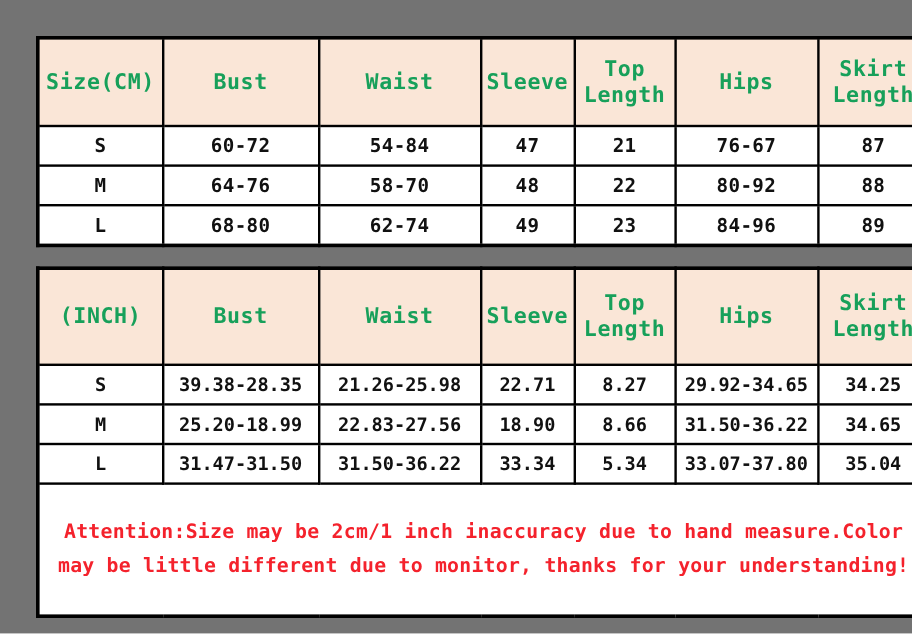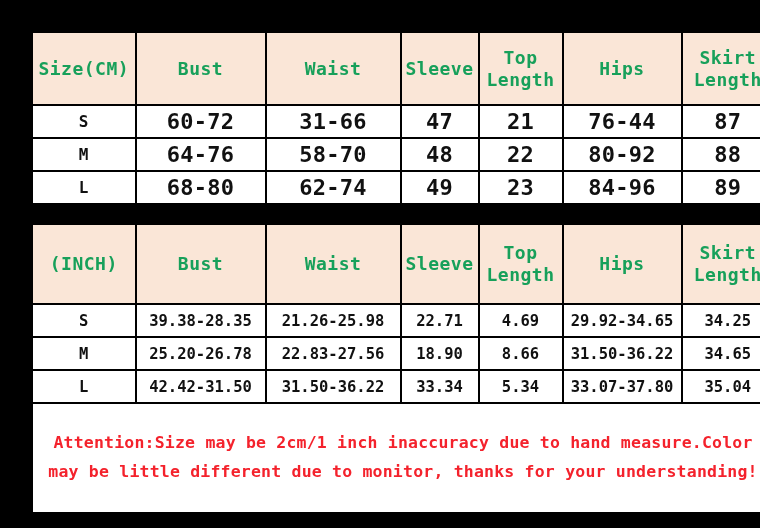--- a/index.html
+++ b/index.html
@@ -10,21 +10,21 @@
   body {
     width: 760px;
     height: 528px;
     font-family: "DejaVu Sans Mono", "Liberation Mono", monospace;
     overflow: hidden;
   }
   .page {
     position: relative;
     width: 760px;
     height: 528px;
-    background: #000000;
+    background: #737373;
     box-sizing: border-box;
   }
   .tablewrap {
     position: absolute;
     left: 30px;
     width: 716px;
   }
   #cm-table-wrap { top: 30px; }
   #inch-table-wrap { top: 222px; }
 
@@ -54,21 +54,21 @@
     color: #17a05a;
     font-size: 18px;
     font-weight: bold;
     height: 71px;
     line-height: 1.22;
     letter-spacing: 0.5px;
   }
   tr.datarow td {
     background: #ffffff;
     color: #111111;
-    font-size: 22px;
+    font-size: 16px;
     font-weight: bold;
     height: 31px;
     letter-spacing: 0.3px;
   }
   tr.datarow td.sizecell {
     font-size: 16px;
   }
   #inch-table tr.datarow td {
     font-size: 15.5px;
     letter-spacing: 0px;
@@ -120,24 +120,24 @@
           <td style="white-space: pre-line;">Sleeve</td>
           <td style="white-space: pre-line;">Top
 Length</td>
           <td style="white-space: pre-line;">Hips</td>
           <td style="white-space: pre-line;">Skirt
 Length</td>
         </tr>
         <tr class="datarow">
           <td class="sizecell">S</td>
           <td>60-72</td>
-          <td>31-66</td>
+          <td>54-84</td>
           <td>47</td>
           <td>21</td>
-          <td>76-44</td>
+          <td>76-67</td>
           <td>87</td>
         </tr>
         <tr class="datarow">
           <td class="sizecell">M</td>
           <td>64-76</td>
           <td>58-70</td>
           <td>48</td>
           <td>22</td>
           <td>80-92</td>
           <td>88</td>
@@ -176,36 +176,36 @@
 Length</td>
           <td style="white-space: pre-line;">Hips</td>
           <td style="white-space: pre-line;">Skirt
 Length</td>
         </tr>
         <tr class="datarow">
           <td class="sizecell">S</td>
           <td>39.38-28.35</td>
           <td>21.26-25.98</td>
           <td>22.71</td>
-          <td>4.69</td>
+          <td>8.27</td>
           <td>29.92-34.65</td>
           <td>34.25</td>
         </tr>
         <tr class="datarow">
           <td class="sizecell">M</td>
-          <td>25.20-26.78</td>
+          <td>25.20-18.99</td>
           <td>22.83-27.56</td>
           <td>18.90</td>
           <td>8.66</td>
           <td>31.50-36.22</td>
           <td>34.65</td>
         </tr>
         <tr class="datarow">
           <td class="sizecell">L</td>
-          <td>42.42-31.50</td>
+          <td>31.47-31.50</td>
           <td>31.50-36.22</td>
           <td>33.34</td>
           <td>5.34</td>
           <td>33.07-37.80</td>
           <td>35.04</td>
         </tr>
         <tr>
           <td class="noticecell" colspan="7">
             <div class="notice-text">Attention:Size may be 2cm/1 inch inaccuracy due to hand measure.Color
 may be little different due to monitor, thanks for your understanding!</div>

